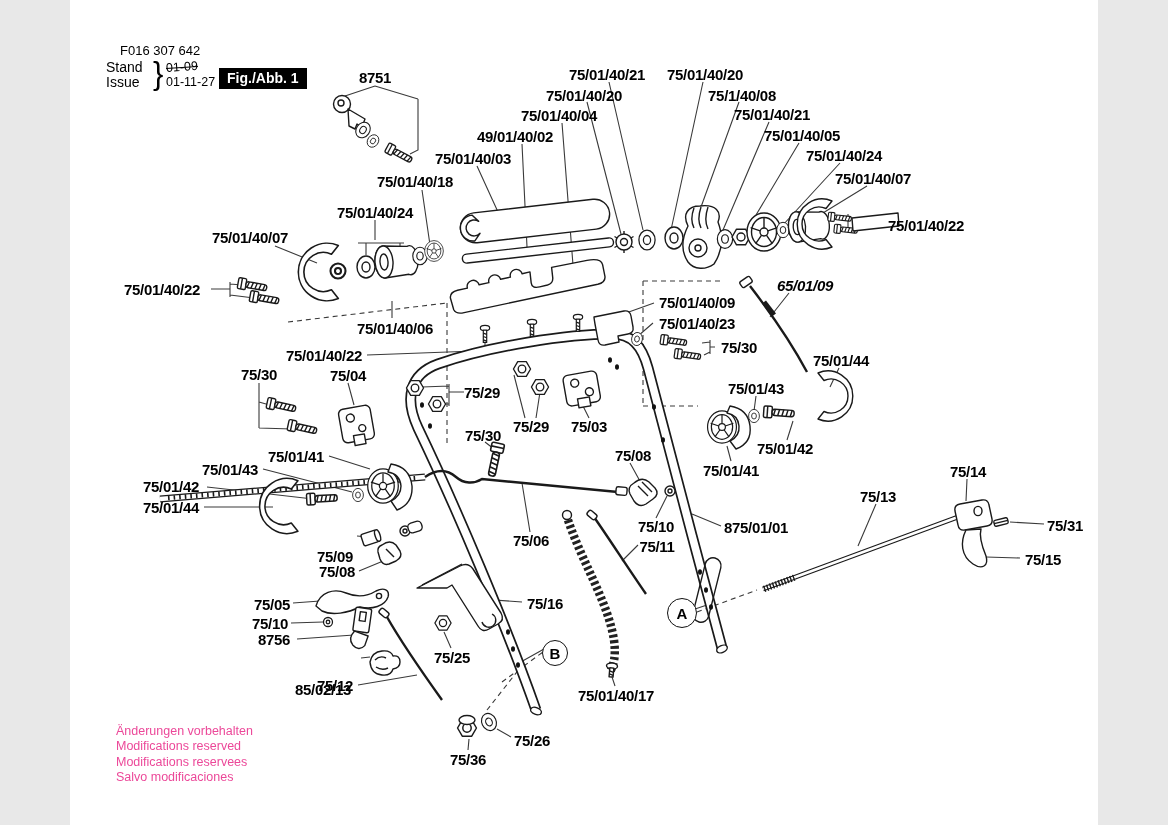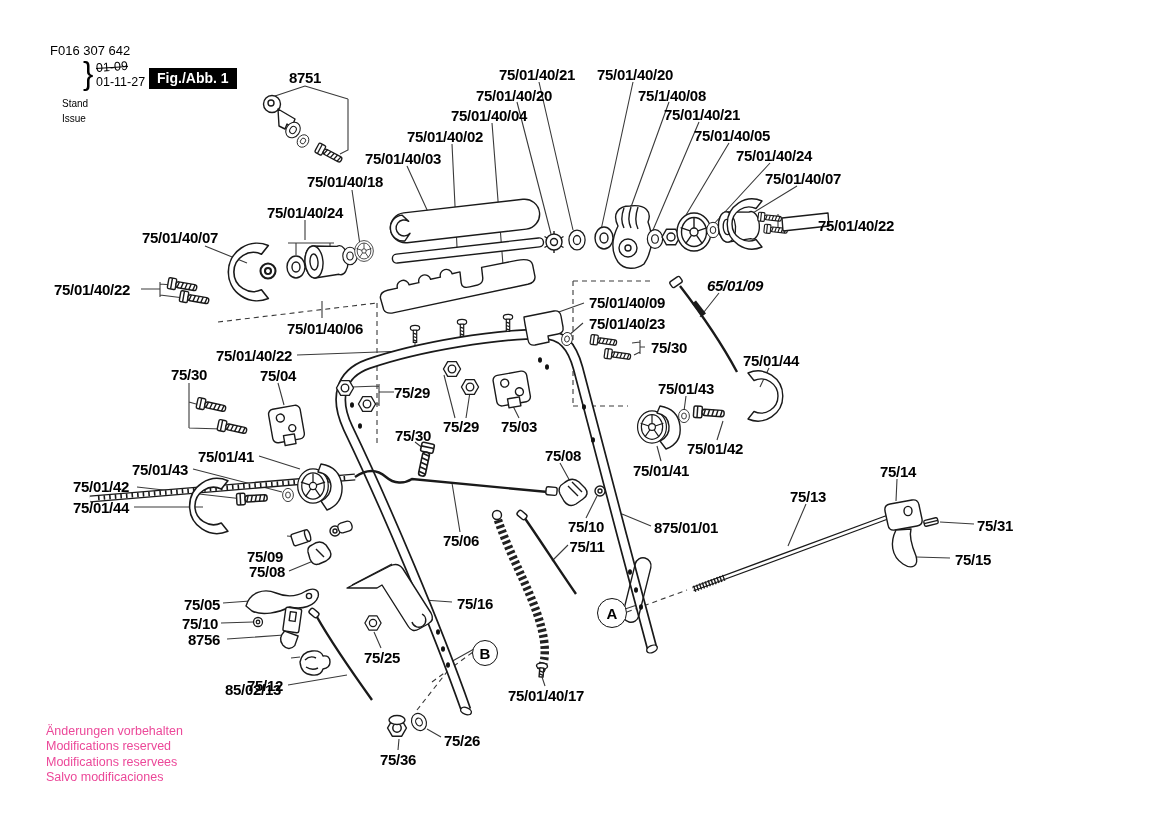--- a/index.html
+++ b/index.html
@@ -1,17 +1,17 @@
 <!DOCTYPE html>
 <html><head>
 <meta charset="utf-8">
 <style>
   html,body{margin:0;padding:0;background:#e8e8e8;}
   #stage{
-    position:relative;width:1168px;height:825px;margin:0 auto;
+    position:relative;width:1028px;height:825px;margin:0 auto;
     background:#ffffff;overflow:hidden;
     font-family:"Liberation Sans", sans-serif;color:#000;
   }
   #artwork{position:absolute;left:0;top:0;width:1168px;height:825px;}
   
   .p{fill:#ffffff;stroke:#1a1a1a;stroke-width:1.4;stroke-linejoin:round;}
   .pt{fill:none;stroke:#1a1a1a;stroke-width:1.4;stroke-linejoin:round;}
   .ln{fill:none;stroke:#3a3a3a;stroke-width:1.1;}
   .lnd{fill:none;stroke:#3a3a3a;stroke-width:1.1;stroke-dasharray:5 4;}
   .tube-o{fill:none;stroke:#1a1a1a;stroke-width:11;}
@@ -31,21 +31,21 @@
     font-weight:bold;font-size:15px;line-height:1;letter-spacing:-0.3px;
     white-space:nowrap;z-index:5;
   }
   .marker{
     position:absolute;transform:translate(-50%,-50%);
     border:1.7px solid #111;border-radius:50%;background:#fff;
     display:flex;align-items:center;justify-content:center;
     font-weight:bold;font-size:15px;z-index:5;
   }
   #doc-number{position:absolute;left:50px;top:43px;font-size:13px;z-index:5;}
-  #stand-issue{position:absolute;left:62px;top:60px;font-size:10px;line-height:15px;z-index:5;margin-top:36px;}
+  #stand-issue{position:absolute;left:36px;top:60px;font-size:14px;line-height:15px;z-index:5;}
   #brace{position:absolute;left:83px;top:56px;font-size:31px;font-weight:400;transform:scaleY(1.0);z-index:5;}
   #dates{position:absolute;left:96px;top:60px;font-size:12.5px;line-height:15px;z-index:5;}
   #old-date{text-decoration:line-through;display:inline-block;transform:rotate(-4deg);}
   #fig-box{
     position:absolute;left:149px;top:68px;background:#000;color:#fff;
     font-weight:bold;font-size:14px;padding:2px 8px 3px;z-index:5;
   }
   #footer-block{position:absolute;left:46px;top:724px;font-size:12.5px;line-height:15.4px;color:#ec4899;z-index:5;}
 </style>
 </head>
@@ -349,21 +349,21 @@
   <div id="fig-box">Fig./Abb. 1</div>
 
   <div id="labels-layer">
       <div class="part-label" style="left: 305px; top: 77px;">8751</div>
       <div class="part-label" style="left: 537px; top: 74px;">75/01/40/21</div>
       <div class="part-label" style="left: 635px; top: 74px;">75/01/40/20</div>
       <div class="part-label" style="left: 514px; top: 95px;">75/01/40/20</div>
       <div class="part-label" style="left: 672px; top: 95px;">75/1/40/08</div>
       <div class="part-label" style="left: 489px; top: 115px;">75/01/40/04</div>
       <div class="part-label" style="left: 702px; top: 114px;">75/01/40/21</div>
-      <div class="part-label" style="left: 445px; top: 136px;">75/01/40/02</div>
+      <div class="part-label" style="left: 445px; top: 136px;">49/01/40/02</div>
       <div class="part-label" style="left: 732px; top: 135px;">75/01/40/05</div>
       <div class="part-label" style="left: 403px; top: 158px;">75/01/40/03</div>
       <div class="part-label" style="left: 774px; top: 155px;">75/01/40/24</div>
       <div class="part-label" style="left: 345px; top: 181px;">75/01/40/18</div>
       <div class="part-label" style="left: 803px; top: 178px;">75/01/40/07</div>
       <div class="part-label" style="left: 305px; top: 212px;">75/01/40/24</div>
       <div class="part-label" style="left: 856px; top: 225px;">75/01/40/22</div>
       <div class="part-label" style="left: 180px; top: 237px;">75/01/40/07</div>
       <div class="part-label" style="left: 92px; top: 289px;">75/01/40/22</div>
       <div class="part-label" style="left: 325px; top: 328px;">75/01/40/06</div>

